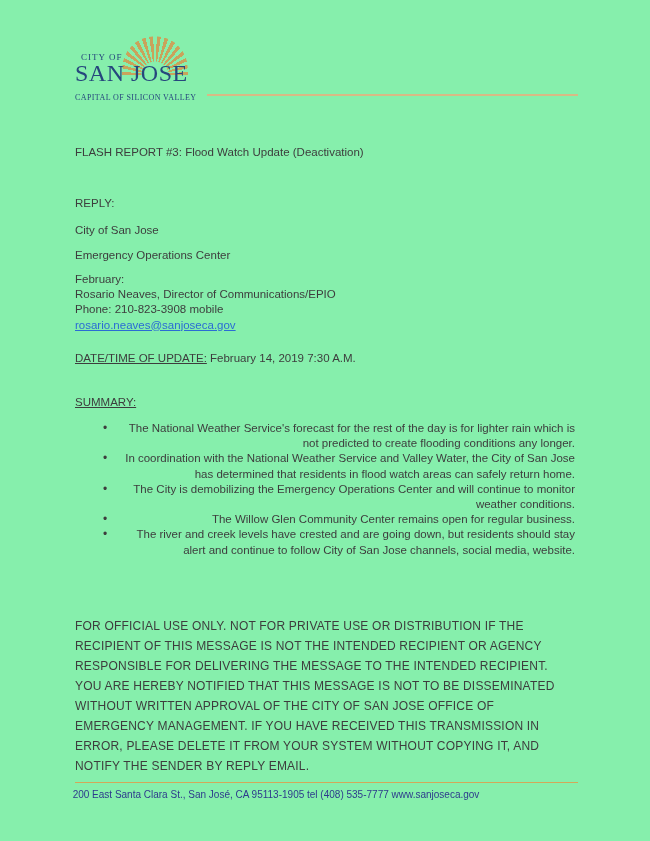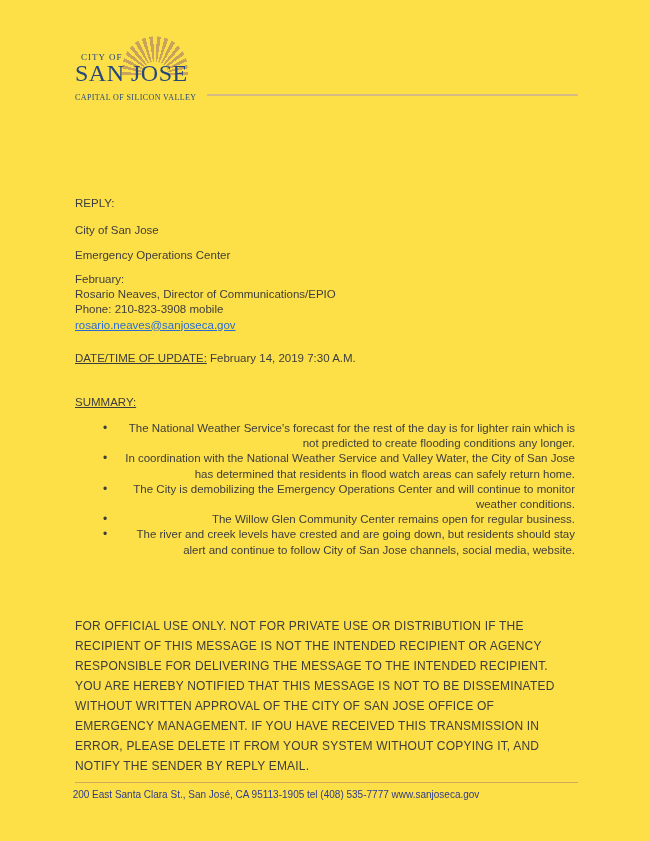--- a/index.html
+++ b/index.html
@@ -8,21 +8,21 @@
     --link_blue: #2B6CD4;
     --text: #3D3D3D;
     --footer_blue: #2D3A8C;
     --rule_gold: #D3A859;
   }
   html, body { margin: 0; padding: 0; background: #ffffff; }
   .page {
     position: relative;
     width: 650px;
     height: 841px;
-    background: #fde047;
+    background: #86efac;
     font-family: "Liberation Sans", sans-serif;
     color: var(--text, #3D3D3D);
     overflow: hidden;
   }
   .abs { position: absolute; left: 75px; }
 
   
   .logo { position: absolute; left: 75px; top: 36px; width: 125px; height: 74px; }
   .sunburst {
     position: absolute; left: 47px; top: 0px; width: 66px; height: 39px;
@@ -97,20 +97,21 @@
 <div class="page">
 
   <div class="logo">
     <div class="sunburst"></div>
     <div class="logo-cityof">CITY OF</div>
     <div class="logo-name">SAN JOSE</div>
     <div class="logo-tagline">CAPITAL OF SILICON VALLEY</div>
   </div>
   <div class="header-rule"></div>
 
+  <div class="abs title">FLASH REPORT #3: Flood Watch Update (Deactivation)</div>
 
   <div class="abs source-label">REPLY:</div>
   <div class="abs source-line1">City of San Jose</div>
   <div class="abs source-line2">Emergency Operations Center</div>
 
   <div class="abs contacts">
     <div>February:</div>
     <div>Rosario Neaves, Director of Communications/EPIO</div>
     <div>Phone: 210-823-3908 mobile</div>
     <div><a href="#" class="email-link">rosario.neaves@sanjoseca.gov</a></div>

